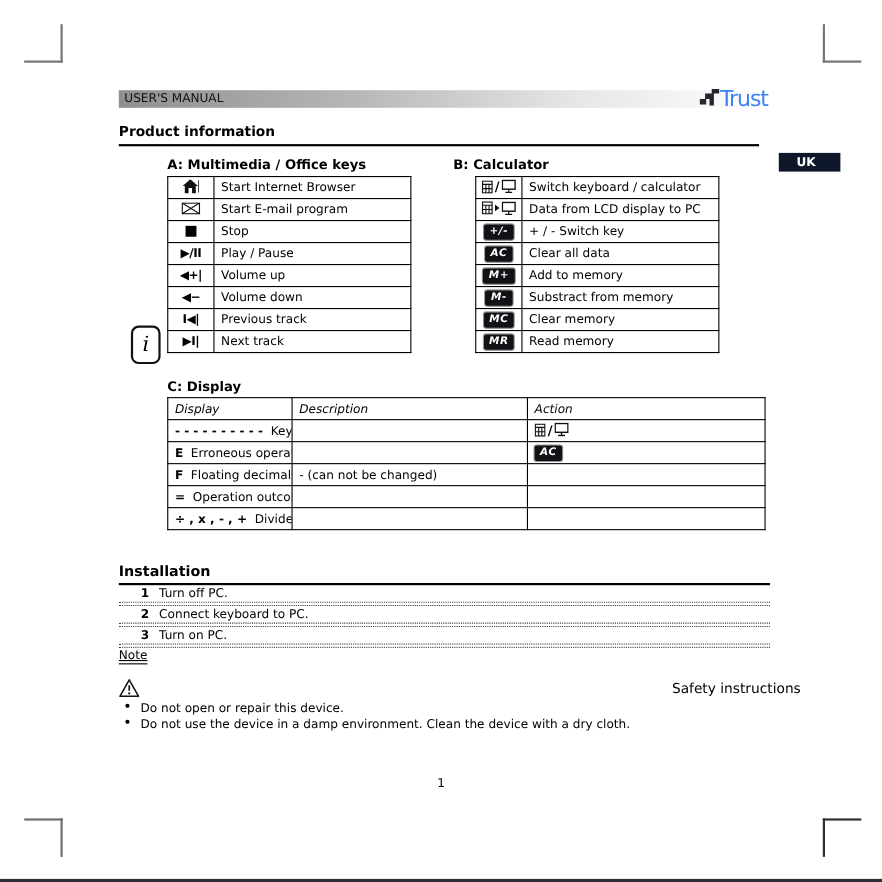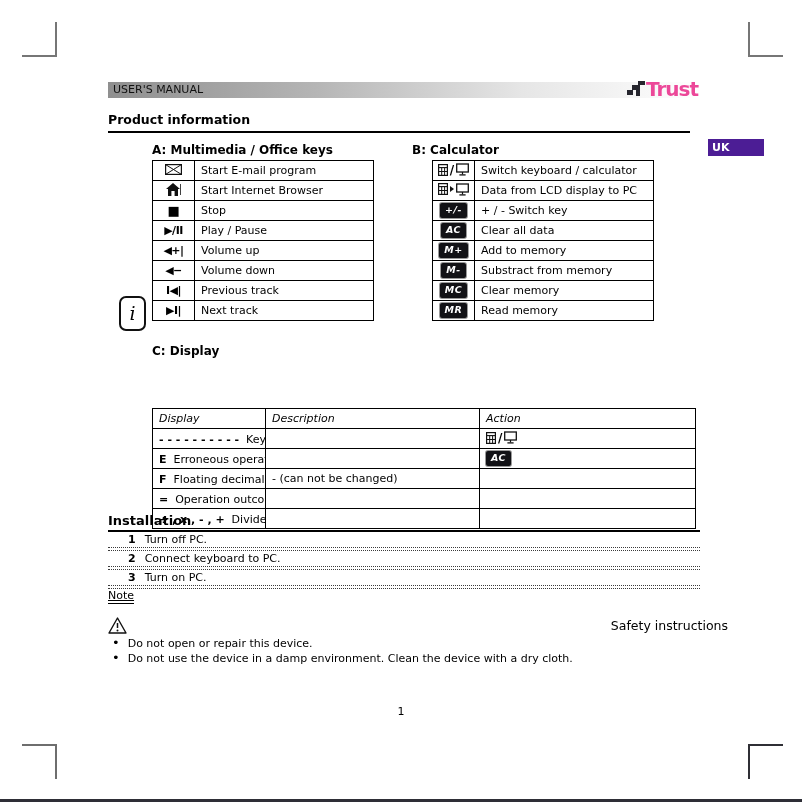--- a/index.html
+++ b/index.html
@@ -17,30 +17,30 @@
   .crop-br{left:748px;top:744px;border-left:2px solid #2f2f35;border-top:2px solid #2f2f35;}
 
   
   .header-bar{
     left:108px;top:82px;width:592px;height:16px;
     background:linear-gradient(90deg,#8f8f8f 0%,#b5b5b5 35%,#e6e6e6 70%,#ffffff 100%);
     font-size:11px;line-height:16px;padding-left:5px;box-sizing:border-box;
     color:#111;
   }
   .logo{left:598px;top:76px;width:100px;height:26px;display:flex;align-items:center;justify-content:flex-end;gap:1px;}
-  .logo-text{font-weight:700;font-size:20px;color:#ec4899;letter-spacing:-1px;}
+  .logo-text{font-weight:400;font-size:20px;color:#3b82f6;letter-spacing:-1px;}
 
   .section-heading{
     left:108px;top:112px;width:582px;
     font-size:12.5px;font-weight:bold;border-bottom:2px solid #000;padding-bottom:4px;
   }
 
   .uk-badge{
-    left:708px;top:139px;width:56px;height:17px;background:#4c1d95;color:#fff;
-    font-size:11px;font-weight:bold;line-height:17px;padding-left:4px;box-sizing:border-box;
+    left:708px;top:139px;width:56px;height:17px;background:#0f172a;color:#fff;
+    font-size:11px;font-weight:bold;line-height:17px;padding-left:16px;box-sizing:border-box;
   }
 
   .table-title{font-size:12px;font-weight:bold;}
 
   table{border-collapse:collapse;table-layout:fixed;}
   td{border:1px solid #000;height:19px;font-size:11px;padding:0 6px;vertical-align:middle;overflow:hidden;}
   .icon-cell{text-align:center;padding:0 2px;}
 
   .glyph{font-weight:bold;font-size:11px;letter-spacing:-0.5px;white-space:nowrap;}
 
@@ -111,35 +111,35 @@
 <div class="abs table-title" style="left:152px;top:143px;">A: Multimedia / Office keys</div>
 
 <table class="abs" style="left:152px;top:160px;width:222px;">
   <colgroup>
       <col style="width:42px">
       <col>
     </colgroup>
   <tbody>
     <tr>
       <td class="icon-cell">
+        <svg width="15" height="13" viewBox="0 0 15 13">
+            <path d="M7 0 L14 6 L12 6 L12 13 L8.6 13 L8.6 8 L5.4 8 L5.4 13 L2 13 L2 6 L0 6 Z" fill="#111"></path>
+            <rect x="14.2" y="1" width="0.8" height="11" fill="#111"></rect>
+          </svg>
+      </td>
+      <td>Start Internet Browser</td>
+    </tr>
+    <tr>
+      <td class="icon-cell">
         <svg width="17" height="11" viewBox="0 0 17 11">
             <rect x="0.6" y="0.6" width="15.8" height="9.8" fill="none" stroke="#111" stroke-width="1.2"></rect>
             <path d="M0.6 0.6 L16.4 10.4 M16.4 0.6 L0.6 10.4" stroke="#111" stroke-width="1" fill="none"></path>
           </svg>
       </td>
       <td>Start E-mail program</td>
-    </tr>
-    <tr>
-      <td class="icon-cell">
-        <svg width="15" height="13" viewBox="0 0 15 13">
-            <path d="M7 0 L14 6 L12 6 L12 13 L8.6 13 L8.6 8 L5.4 8 L5.4 13 L2 13 L2 6 L0 6 Z" fill="#111"></path>
-            <rect x="14.2" y="1" width="0.8" height="11" fill="#111"></rect>
-          </svg>
-      </td>
-      <td>Start Internet Browser</td>
     </tr>
     <tr>
       <td class="icon-cell"><span class="glyph" style="font-size:13px;">■</span></td>
       <td>Stop</td>
     </tr>
     <tr>
       <td class="icon-cell"><span class="glyph">▶/II</span></td>
       <td>Play / Pause</td>
     </tr>
     <tr>
@@ -233,21 +233,21 @@
       <td class="icon-cell"><span class="key">MR</span></td>
       <td>Read memory</td>
     </tr>
   </tbody>
 </table>
 
 <div class="abs info-box">i</div>
 
 <div class="abs table-title" style="left:152px;top:344px;">C: Display</div>
 
-<table class="abs" style="left:152px;top:361px;width:543px;margin-top:47px;">
+<table class="abs" style="left:152px;top:361px;width:543px;">
   <colgroup>
       <col style="width:113px">
       <col style="width:214px">
       <col style="width:216px">
     </colgroup>
   <tbody>
     <tr>
       <td class="c-head">Display</td>
       <td class="c-head">Description</td>
       <td class="c-head">Action</td>

